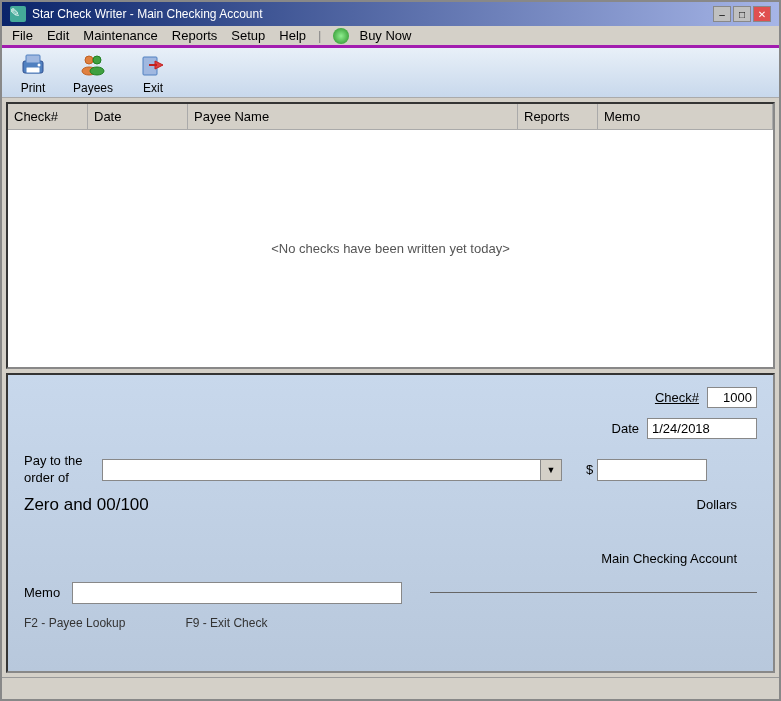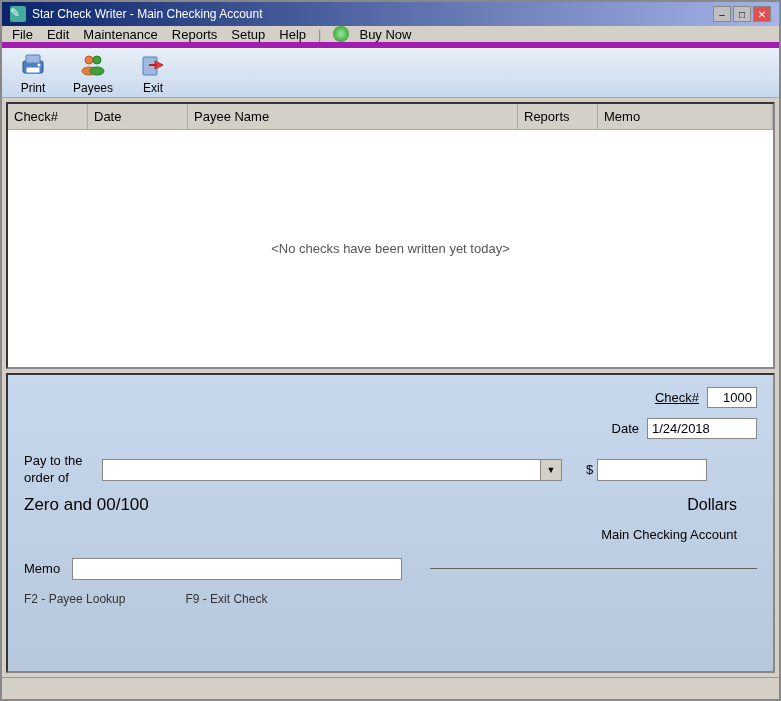--- a/index.html
+++ b/index.html
@@ -65,21 +65,21 @@
     }
 
     .title-bar-btn.close { background: #e05050; color: white; }
 
     
     .menu-bar {
       background: #d4d0c8;
       padding: 0 4px;
       display: flex;
       align-items: center;
-      border-bottom: 6px solid #a21caf;
+      border-bottom: 3px solid #a21caf;
       height: 22px;
       gap: 2px;
     }
 
     .menu-item {
       padding: 2px 6px;
       cursor: pointer;
       font-size: 13px;
     }
 
@@ -295,33 +295,34 @@
       margin-bottom: 12px;
       padding-right: 20px;
     }
 
     .written-amount-text {
       font-size: 17px;
       flex: 1;
     }
 
     .dollars-label {
-      font-size: 16px;
+      font-size: 13px;
       margin-left: 12px;
     }
 
     .account-row {
       display: flex;
       justify-content: flex-end;
       margin-bottom: 16px;
       padding-right: 20px;
     }
 
     .account-name {
       font-size: 13px;
+      margin-top: 24px;
     }
 
     .memo-row {
       display: flex;
       align-items: center;
       gap: 8px;
       margin-bottom: 12px;
     }
 
     .memo-label {

